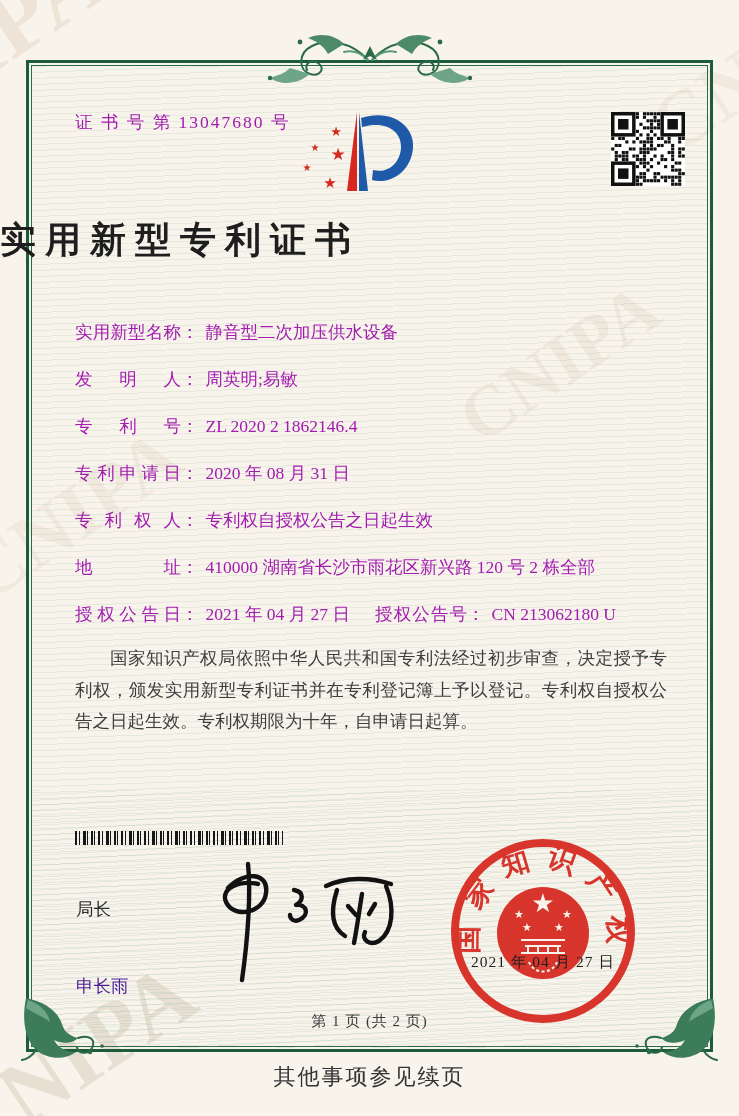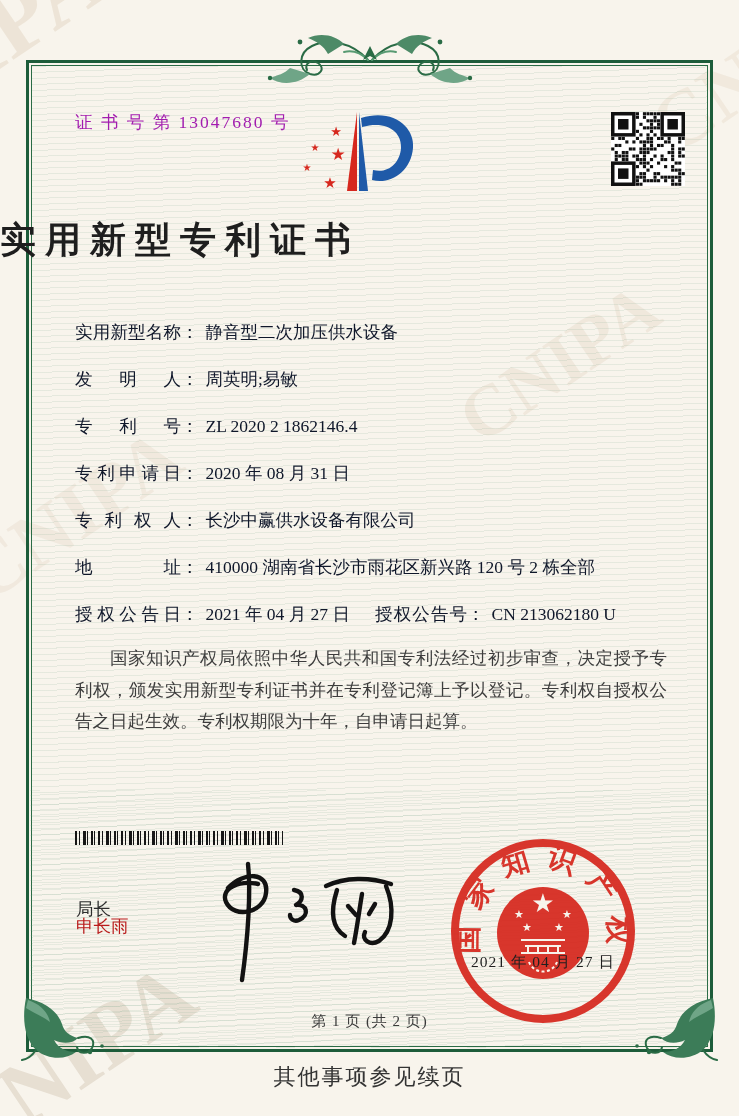--- a/index.html
+++ b/index.html
@@ -32,42 +32,42 @@
   .flourish{position:absolute; z-index:2;}
   .flourish.bl{left:18px;  top:994px;}
   .flourish.br{right:18px; top:994px; transform:scaleX(-1);}
 
   .cert-no{position:absolute; left:75px; top:110px; font-size:17.5px; letter-spacing:2px; color:#a21caf; z-index:2;}
   .logo{position:absolute; left:288px; top:98px; z-index:2;}
   .qr{position:absolute; left:611px; top:112px; z-index:2;}
   .title{position:absolute; left:0; right:0; top:216px; text-align:left;
          font-size:36px; font-weight:700; letter-spacing:9px; color:#1e1e1e; z-index:2;}
 
-  .field-row{position:absolute; left:75px; font-size:17.5px; white-space:nowrap; color:#0f172a; z-index:2;}
+  .field-row{position:absolute; left:75px; font-size:17.5px; white-space:nowrap; color:#a21caf; z-index:2;}
   .flabel{display:inline-block; width:106px; text-align:justify; text-align-last:justify;}
   .fvalue{margin-left:7px;}
   .r1{top:320px}.r2{top:367px}.r3{top:414px}.r4{top:461px}.r5{top:508px}.r6{top:555px}.r7{top:602px}
   .grant-right{position:absolute; left:300px; top:0; white-space:nowrap;}
   .grant-right .flabel{width:92px;}
 
   .body-text{position:absolute; left:75px; width:592px; top:643px; z-index:2;
     font-size:17.5px; line-height:31.5px; text-align:justify; color:#3d3d3d;}
   .body-text p{margin:0; text-indent:2em;}
 
   .barcode{position:absolute; left:75px; top:831px; width:208px; height:14px; z-index:2;
     background:repeating-linear-gradient(90deg,
       #161616 0px,#161616 2px, rgba(0,0,0,0) 2px, rgba(0,0,0,0) 4px,
       #161616 4px,#161616 5px, rgba(0,0,0,0) 5px, rgba(0,0,0,0) 8px,
       #161616 8px,#161616 11px, rgba(0,0,0,0) 11px, rgba(0,0,0,0) 12px,
       #161616 12px,#161616 13px, rgba(0,0,0,0) 13px, rgba(0,0,0,0) 16px,
       #161616 16px,#161616 18px, rgba(0,0,0,0) 18px, rgba(0,0,0,0) 19px,
       #161616 19px,#161616 20px, rgba(0,0,0,0) 20px, rgba(0,0,0,0) 23px);}
 
   .signer-title{position:absolute; left:76px; top:897px; font-size:17.5px; color:#2e2e2e; z-index:2;}
-  .signer-name {position:absolute; left:76px; top:914px; font-size:17.5px; color:#b91c1c; z-index:2;}
+  .signer-name {position:absolute; left:76px; top:974px; font-size:17.5px; color:#4c1d95; z-index:2;}
   .signature{position:absolute; left:198px; top:856px; z-index:3;}
 
   .seal{position:absolute; left:448px; top:836px; width:190px; height:190px; z-index:3; opacity:0.93;}
   .seal-date{position:absolute; left:442px; width:202px; top:952px; text-align:center;
     font-size:15.5px; letter-spacing:1px; color:#1f1f1f; z-index:5; white-space:nowrap;}
 
   .page-info{position:absolute; left:0; right:0; top:1012px; text-align:center; font-size:15px; color:#3a3a3a; z-index:2; letter-spacing:1px;}
   .cont-note{position:absolute; left:0; right:0; top:1062px; text-align:center; font-size:22px; color:#333; z-index:2; letter-spacing:2px;}
 </style>
 </head>
@@ -309,21 +309,21 @@
   <div class="field-row r2">
     <span class="flabel">发明人</span><span>：</span><span class="fvalue">周英明;易敏</span>
   </div>
   <div class="field-row r3">
     <span class="flabel">专利号</span><span>：</span><span class="fvalue">ZL 2020 2 1862146.4</span>
   </div>
   <div class="field-row r4">
     <span class="flabel">专利申请日</span><span>：</span><span class="fvalue">2020 年 08 月 31 日</span>
   </div>
   <div class="field-row r5">
-    <span class="flabel">专利权人</span><span>：</span><span class="fvalue">长沙中赢供水设备有限公司</span>
+    <span class="flabel">专利权人</span><span>：</span><span class="fvalue">专利权自授权公告之日起生效</span>
   </div>
   <div class="field-row r6">
     <span class="flabel">地址</span><span>：</span><span class="fvalue">410000 湖南省长沙市雨花区新兴路 120 号 2 栋全部</span>
   </div>
   <div class="field-row r7">
     <span class="flabel">授权公告日</span><span>：</span><span class="fvalue">2021 年 04 月 27 日</span>
     <span class="grant-right">
       <span class="flabel">授权公告号</span><span>：</span><span class="fvalue">CN 213062180 U</span>
     </span>
   </div>

